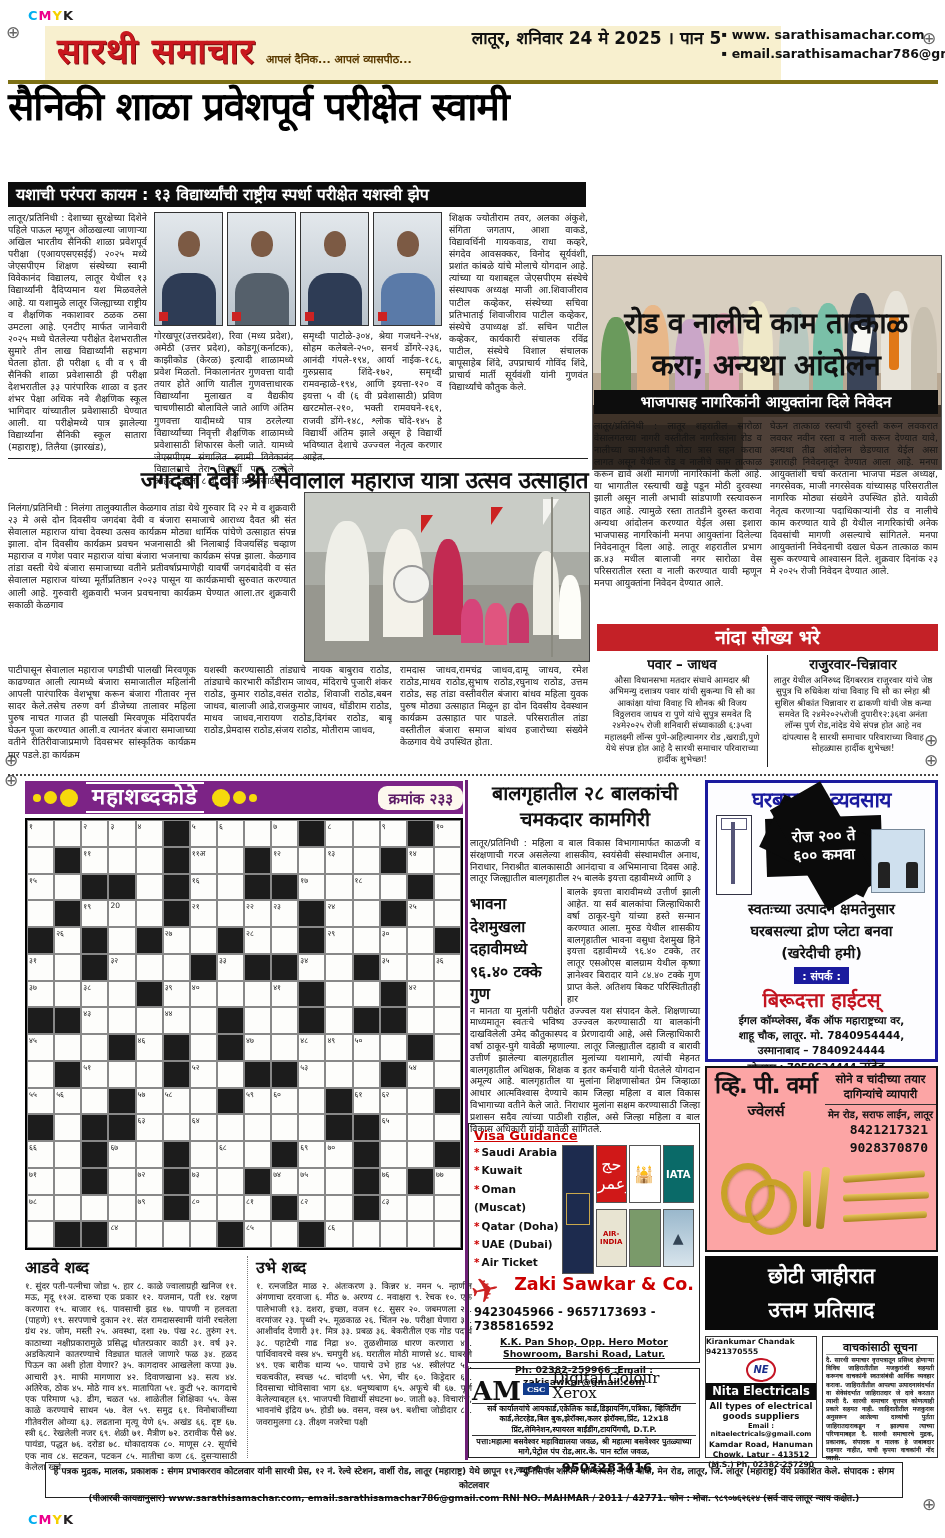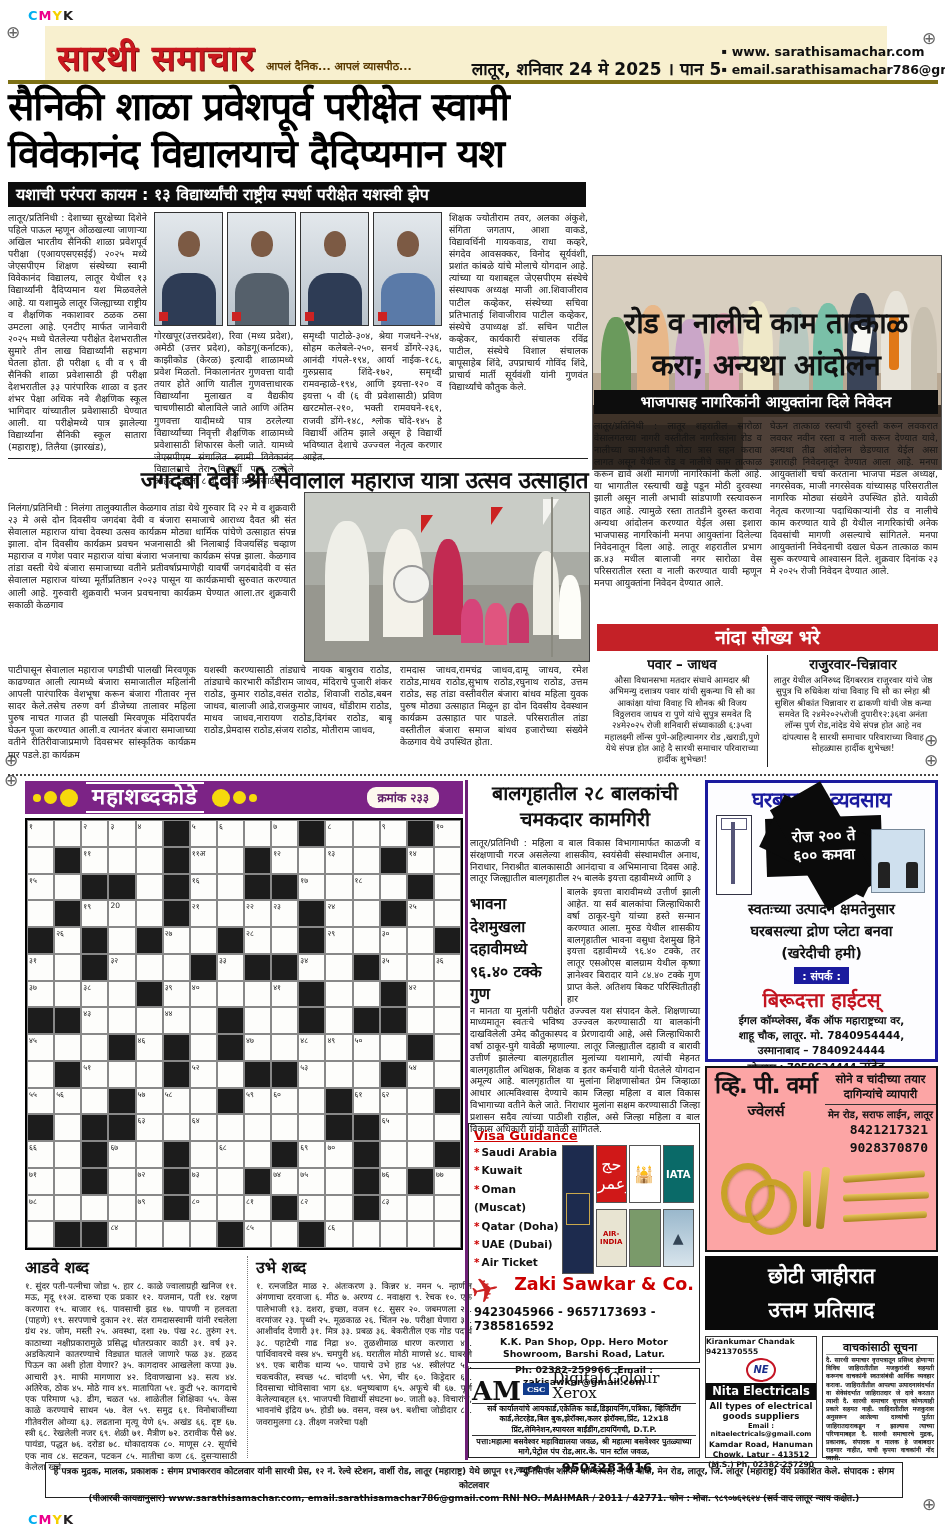--- a/index.html
+++ b/index.html
@@ -4,21 +4,21 @@
 <style>
   html,body{margin:0;padding:0;background:#e8e8e8;}
   .page{position:relative;width:945px;height:1538px;background:#ffffff;margin:0 auto;overflow:hidden;
         font-family:"DejaVu Sans","Liberation Sans",sans-serif;color:#111;}
   .abs{position:absolute;}
   .reg{position:absolute;color:#666;font-size:17px;line-height:1;}
   .cmyk{position:absolute;font-size:13px;font-weight:bold;letter-spacing:1px;}
   .cmyk .c{color:#00aeef}.cmyk .m{color:#ec008c}.cmyk .y{color:#f5d000}.cmyk .k{color:#231f20}
 
   
-  .masthead{left:45px;top:26px;width:842px;height:54px;background:#f8f0cf;display:flex;align-items:flex-end;}
+  .masthead{left:45px;top:26px;width:736px;height:54px;background:#f8f0cf;display:flex;align-items:flex-start;}
   .logo-wrap{margin-left:12px;white-space:nowrap;}
   .logo{font-size:35px;font-weight:bold;color:#c9171e;text-shadow:1px 1px 0 #7a0d10;letter-spacing:1px;display:inline-block;}
   .tagline{font-size:11px;font-weight:bold;color:#5a3a00;margin-left:6px;display:inline-block;}
   .dateline{font-size:17px;font-weight:bold;color:#111;margin-left:60px;white-space:nowrap;}
   .contact{margin-left:auto;margin-right:14px;text-align:left;font-size:12.5px;font-weight:bold;line-height:1.5;}
   .contact div::before{content:"▪";font-size:8px;vertical-align:2px;margin-right:5px;}
   .olive-rule{left:8px;top:80px;width:930px;height:4px;background:#7d7014;}
 
   
   .lead-head{left:8px;top:84px;width:580px;font-size:39px;line-height:1.2;font-weight:bold;color:#000;letter-spacing:-1px;}
@@ -66,21 +66,21 @@
   .nanda-col{flex:1;padding:0 5px;text-align:center;}
   .nanda-col+.nanda-col{border-left:1px solid #222;}
   .nanda-title{font-size:13.5px;font-weight:bold;margin-bottom:2px;}
   .nanda-body{font-size:8.6px;line-height:1.32;}
 
   
   .xw-head{left:25px;top:781px;width:438px;height:33px;background:#7c2386;display:flex;align-items:center;color:#fff;}
   .xw-dots{display:flex;align-items:center;gap:3px;margin:0 8px;}
   .xw-dots i{display:block;border-radius:50%;background:#f6d90c;}
   .xw-title{font-size:22px;font-weight:bold;letter-spacing:1px;flex:0 0 auto;border-top:2px solid #fff;border-bottom:2px solid #fff;line-height:1.2;padding:0 6px;}
-  .xw-num{margin-left:auto;margin-right:24px;background:#fdf8ee;color:#5c1a66;font-size:12px;font-weight:bold;border-radius:9px;padding:2px 10px;}
+  .xw-num{margin-left:auto;margin-right:0;background:#fdf8ee;color:#5c1a66;font-size:15px;font-weight:bold;border-radius:9px;padding:2px 10px;}
   .xw-grid{left:25px;top:818px;width:438px;height:432px;border:2px solid #000;box-sizing:border-box;display:grid;
            grid-template-columns:repeat(16,1fr);grid-template-rows:repeat(16,1fr);background:#fff;}
   .xc{border:0.5px solid #888;position:relative;background:#fdfdfb;}
   .xb{background:#1c1c1c;}
   .xc span{position:absolute;top:0;left:1px;font-size:7.5px;color:#222;}
   .clues{top:1256px;height:202px;}
   .clue-h{font-size:16px;font-weight:bold;margin-bottom:3px;}
   .clue-t{font-size:8.7px;line-height:1.3;text-align:justify;}
   .clues-left{left:25px;width:212px;}
   .clues-right{left:247px;width:216px;border-left:1px dotted #777;padding-left:8px;}
@@ -105,21 +105,21 @@
   .t-pass{background:#1d2b4e;grid-row:span 2;height:100%;}
   .t-pass i{width:22px;height:30px;border:1px solid #caa84c;display:block;}
   .t-haj{background:#d01818;font-size:16px;}
   .t-mosque{background:#fff;color:#0a7a3c;font-size:16px;}
   .t-iata{background:#0a6a68;font-weight:bold;font-size:10px;}
   .t-air{background:#e8e4d2;color:#b00;font-weight:bold;}
   .t-card{background:#7a9a6a;}
   .t-tower{background:linear-gradient(#9ab8cc,#d8e4ec);color:#345;font-size:14px;}
   .zaki-co{color:#c00;font-weight:bold;font-size:17.5px;text-align:right;margin-top:2px;white-space:nowrap;}
   .zaki-ph{font-weight:bold;font-size:11.5px;text-align:left;margin-top:11px;}
-  .zaki-addr{font-size:9.3px;text-align:center;font-weight:bold;line-height:1.35;margin-top:3px;}
+  .zaki-addr{font-size:9.3px;text-align:center;font-weight:bold;line-height:1.35;margin-top:3px;text-decoration:underline;}
   .plane{position:absolute;left:2px;bottom:52px;font-size:34px;color:#c22;transform:rotate(-12deg);}
 
   
   .xerox{left:468px;top:1368px;width:232px;height:90px;border:1px solid #222;box-sizing:border-box;padding:2px 3px;}
   .xerox-top{display:flex;align-items:flex-end;font-family:"DejaVu Serif","Liberation Serif",serif;}
   .xerox-am{font-size:26px;font-weight:bold;line-height:0.9;}
   .xerox-csc{background:#123c8c;color:#fff;font-size:8px;font-weight:bold;padding:1px 4px;margin:0 3px 8px 2px;}
   .xerox-t{font-size:15px;line-height:1;margin-bottom:2px;}
   .xerox-srv{font-size:7.6px;font-weight:bold;text-align:center;border-top:1px solid #333;border-bottom:1px solid #333;line-height:1.35;}
   .xerox-addr{font-size:7.8px;font-weight:bold;text-align:center;line-height:1.35;margin-top:1px;}
@@ -208,21 +208,20 @@
     <div class="dateline">लातूर, शनिवार 24 मे 2025 । पान 5</div>
     <div class="contact">
       <div>www. sarathisamachar.com</div>
       <div>email.sarathisamachar786@gmail.com</div>
     </div>
   </div>
   <div class="abs olive-rule"></div>
 
   <div class="abs lead-head">
     <div>सैनिकी शाळा प्रवेशपूर्व परीक्षेत स्वामी</div>
-    <div>विवेकानंद विद्यालयाचे दैदिप्यमान यश</div>
   </div>
   <div class="abs kicker">यशाची परंपरा कायम : १३ विद्यार्थ्यांची राष्ट्रीय स्पर्धा परीक्षेत यशस्वी झेप</div>
   <div class="abs lead-body">
     <div class="lead-c bodytxt">लातूर/प्रतिनिधी : देशाच्या सुरक्षेच्या दिशेने पहिले पाऊल म्हणून ओळखल्या जाणाऱ्या अखिल भारतीय सैनिकी शाळा प्रवेशपूर्व परीक्षा (एआयएसएसईई) २०२५ मध्ये जेएसपीएम शिक्षण संस्थेच्या स्वामी विवेकानंद विद्यालय, लातूर येथील १३ विद्यार्थ्यांनी दैदिप्यमान यश मिळवलेले आहे. या यशामुळे लातूर जिल्ह्याच्या राष्ट्रीय व शैक्षणिक नकाशावर ठळक ठसा उमटला आहे. एनटीए मार्फत जानेवारी २०२५ मध्ये घेतलेल्या परीक्षेत देशभरातील सुमारे तीन लाख विद्यार्थ्यांनी सहभाग घेतला होता. ही परीक्षा ६ वी व ९ वी सैनिकी शाळा प्रवेशासाठी ही परीक्षा देशभरातील ३३ पारंपारिक शाळा व इतर शंभर पेक्षा अधिक नवे शैक्षणिक स्कूल भागिदार यांच्यातील प्रवेशासाठी घेण्यात आली. या परीक्षेमध्ये पात्र झालेल्या विद्यार्थ्यांना सैनिकी स्कूल सातारा (महाराष्ट्र), तिलैया (झारखंड),</div>
     <div class="lead-mid">
       <div class="portraits">
         <div class="portrait">
             <div class="hd"></div>
             <div class="sh"></div>
             <div class="bdg"></div>

